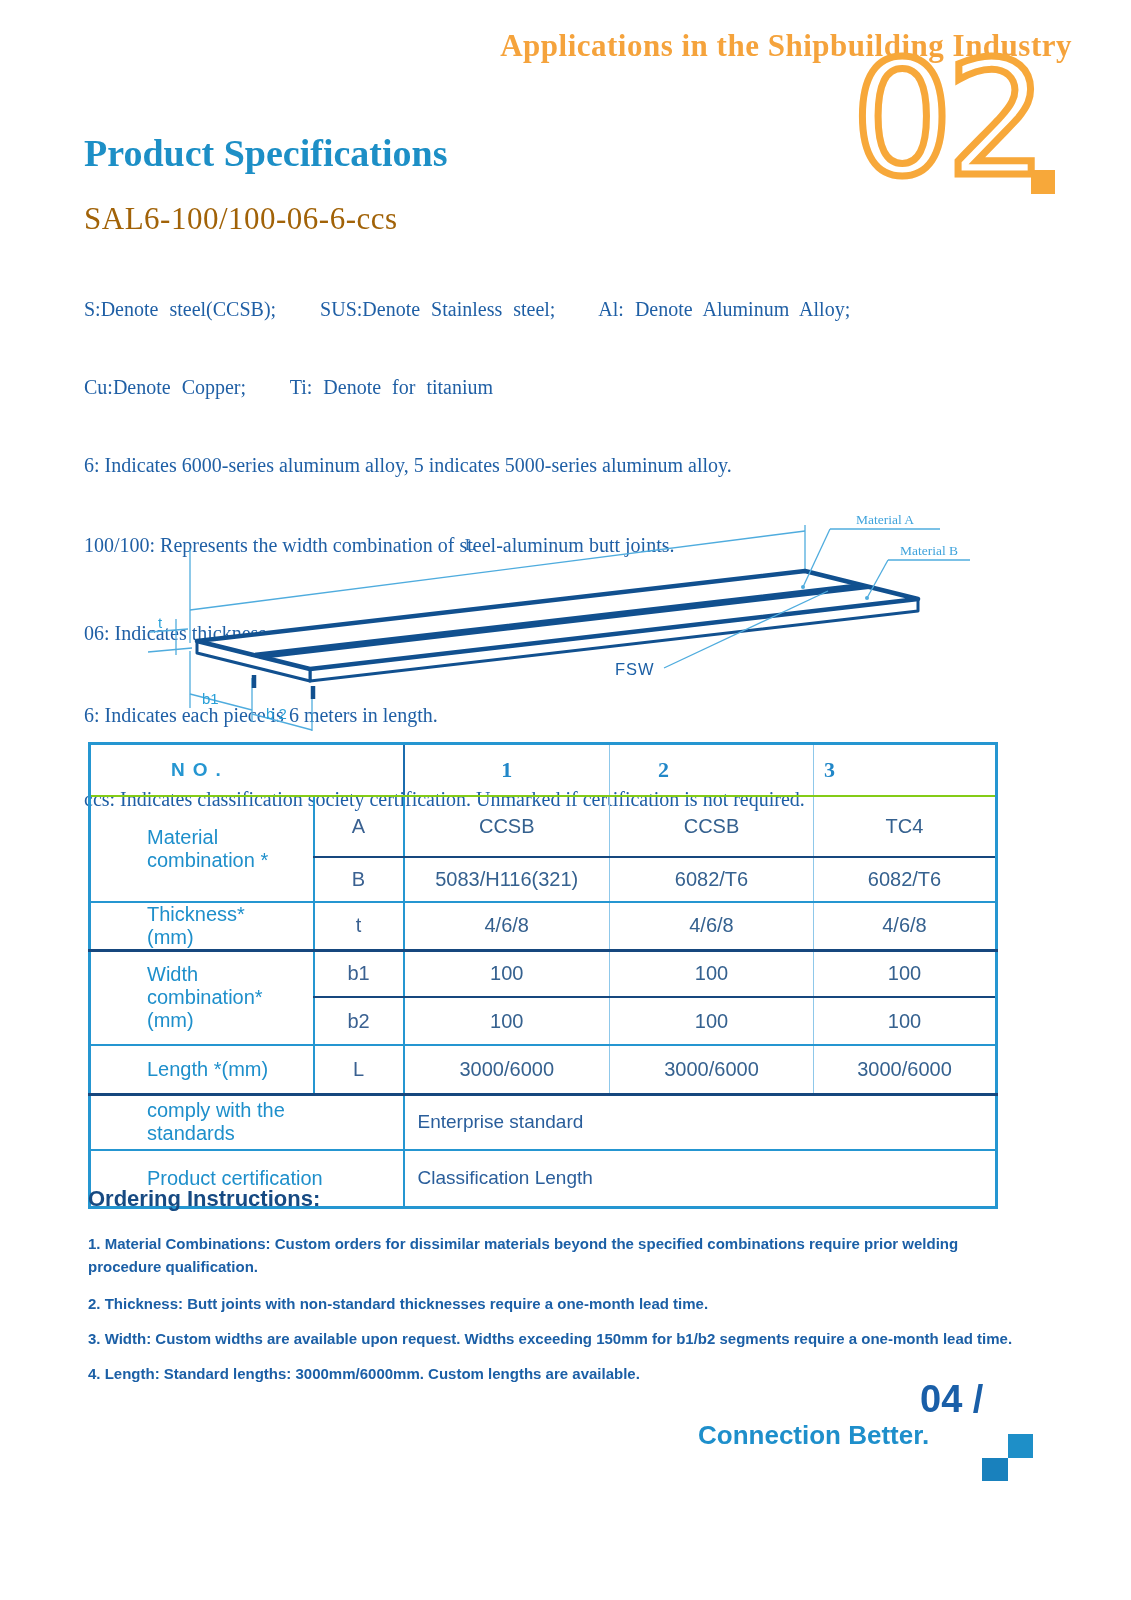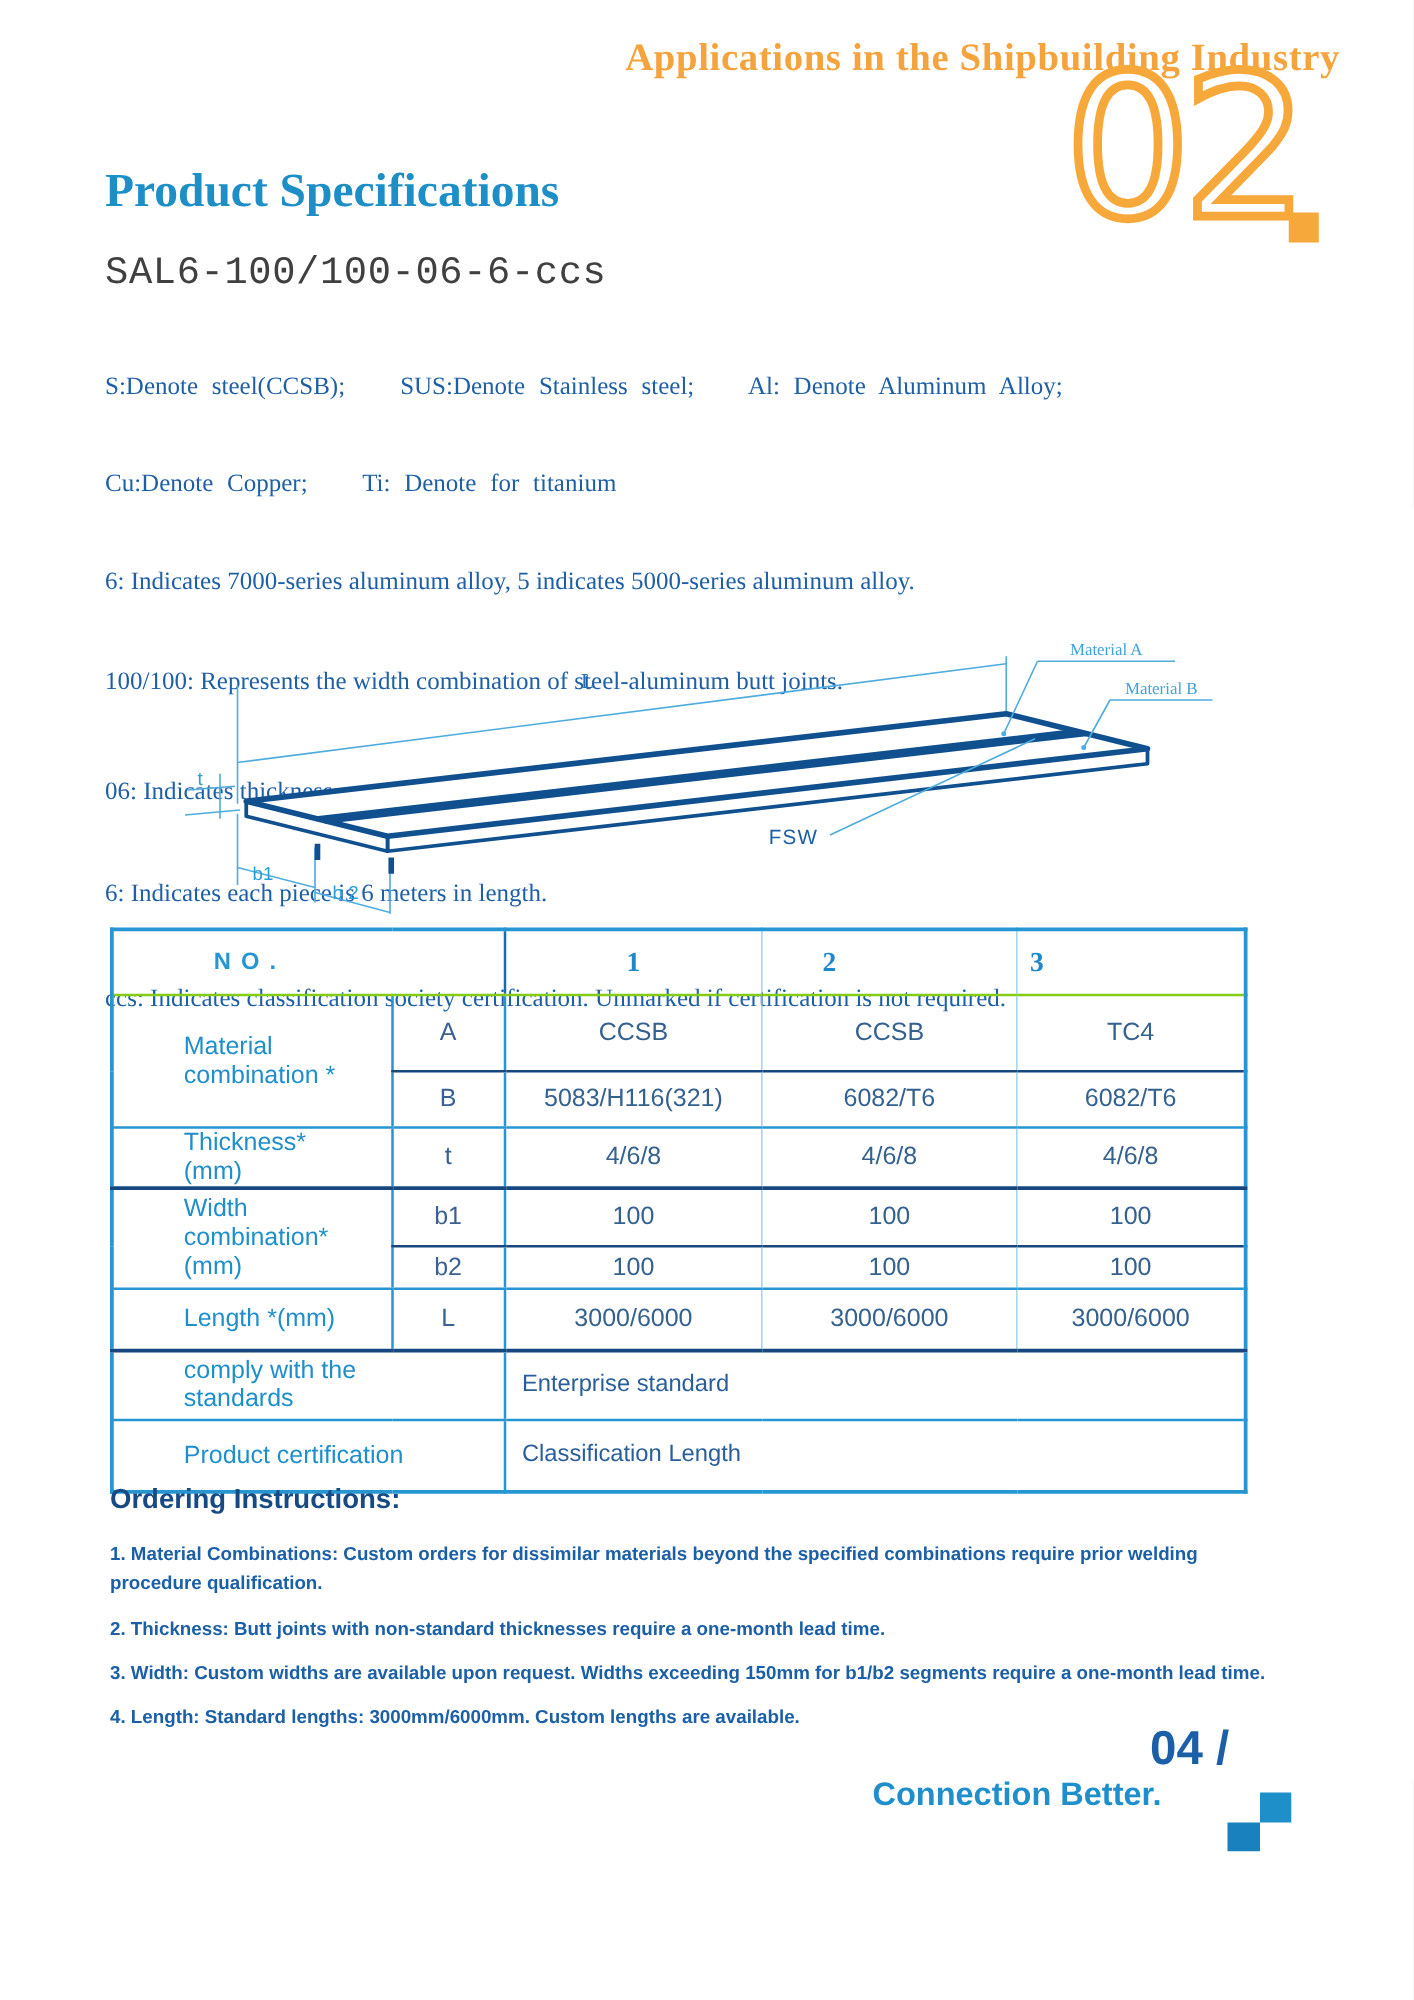--- a/index.html
+++ b/index.html
@@ -26,22 +26,22 @@
     background:#F7A83A; overflow:hidden; color:transparent; font-size:1px;
   }
 
   .page-title {
     position:absolute; left:84px; top:131px;
     font-family:"Liberation Serif", serif; font-weight:bold;
     font-size:38px; color:#1D8FC6;
   }
   .model-code {
     position:absolute; left:84px; top:201px;
-    font-family:Liberation Mono, monospace; font-weight:normal;
-    font-size:31px; color:#404040; letter-spacing:0.5px;
+    font-family:Liberation Serif, serif; font-weight:normal;
+    font-size:31px; color:#a16207; letter-spacing:0.5px;
   }
 
   
   .nomenclature {
     position:absolute; left:84px; top:254px; width:845px;
     font-family:"Liberation Serif", serif; font-size:20px; line-height:22px;
     color:#1F5FA5; white-space:pre-wrap;
   }
   .nom-line { }
   .nom-wide { word-spacing:6px; }
@@ -131,21 +131,21 @@
   <div class="header-tag">Applications in the Shipbuilding Industry</div>
   <div class="section-number">02</div>
   <div class="section-dot">.</div>
 
   <div class="page-title">Product Specifications</div>
   <div class="model-code">SAL6-100/100-06-6-ccs</div>
 
   <div class="nomenclature">
     <div class="nom-line nom-wide">S:Denote steel(CCSB);    SUS:Denote Stainless steel;    Al: Denote Aluminum Alloy;</div>
     <div class="nom-line nom-wide mt12">Cu:Denote Copper;    Ti: Denote for titanium</div>
-    <div class="nom-line mt12">6: Indicates 7000-series aluminum alloy, 5 indicates 5000-series aluminum alloy.</div>
+    <div class="nom-line mt12">6: Indicates 6000-series aluminum alloy, 5 indicates 5000-series aluminum alloy.</div>
     <div class="nom-line mt14">100/100: Represents the width combination of steel-aluminum butt joints.</div>
     <div class="nom-line mt22">06: Indicates thickness.</div>
     <div class="nom-line mt16">6: Indicates each piece is 6 meters in length.</div>
     <div class="nom-line mt18">ccs: Indicates classification society certification. Unmarked if certification is not required.</div>
   </div>
 
   <svg class="diagram" width="850" height="234" viewBox="0 0 850 234">
 
     <g>
       <line class="dim-line" x1="60" y1="50" x2="60" y2="145"></line>
@@ -229,21 +229,21 @@
     </tr>
     <tr style="height:47px">
       <td rowspan="2" class="rowlabel bb-cyan">Width
 combination*
 (mm)</td>
       <td class="sublabel bb-navy bl-cyan">b1</td>
       <td class="val bb-navy bl-cyan">100</td>
       <td class="val bb-navy bl-light">100</td>
       <td class="val bb-navy bl-light">100</td>
     </tr>
-    <tr style="height:34px">
+    <tr style="height:48px">
       <td class="sublabel bb-cyan bl-cyan">b2</td>
       <td class="val bb-cyan bl-cyan">100</td>
       <td class="val bb-cyan bl-light">100</td>
       <td class="val bb-cyan bl-light">100</td>
     </tr>
     <tr style="height:49px">
       <td class="rowlabel bb-navy3">Length *(mm)</td>
       <td class="sublabel bb-navy3 bl-cyan">L</td>
       <td class="val bb-navy3 bl-cyan">3000/6000</td>
       <td class="val bb-navy3 bl-light">3000/6000</td>

